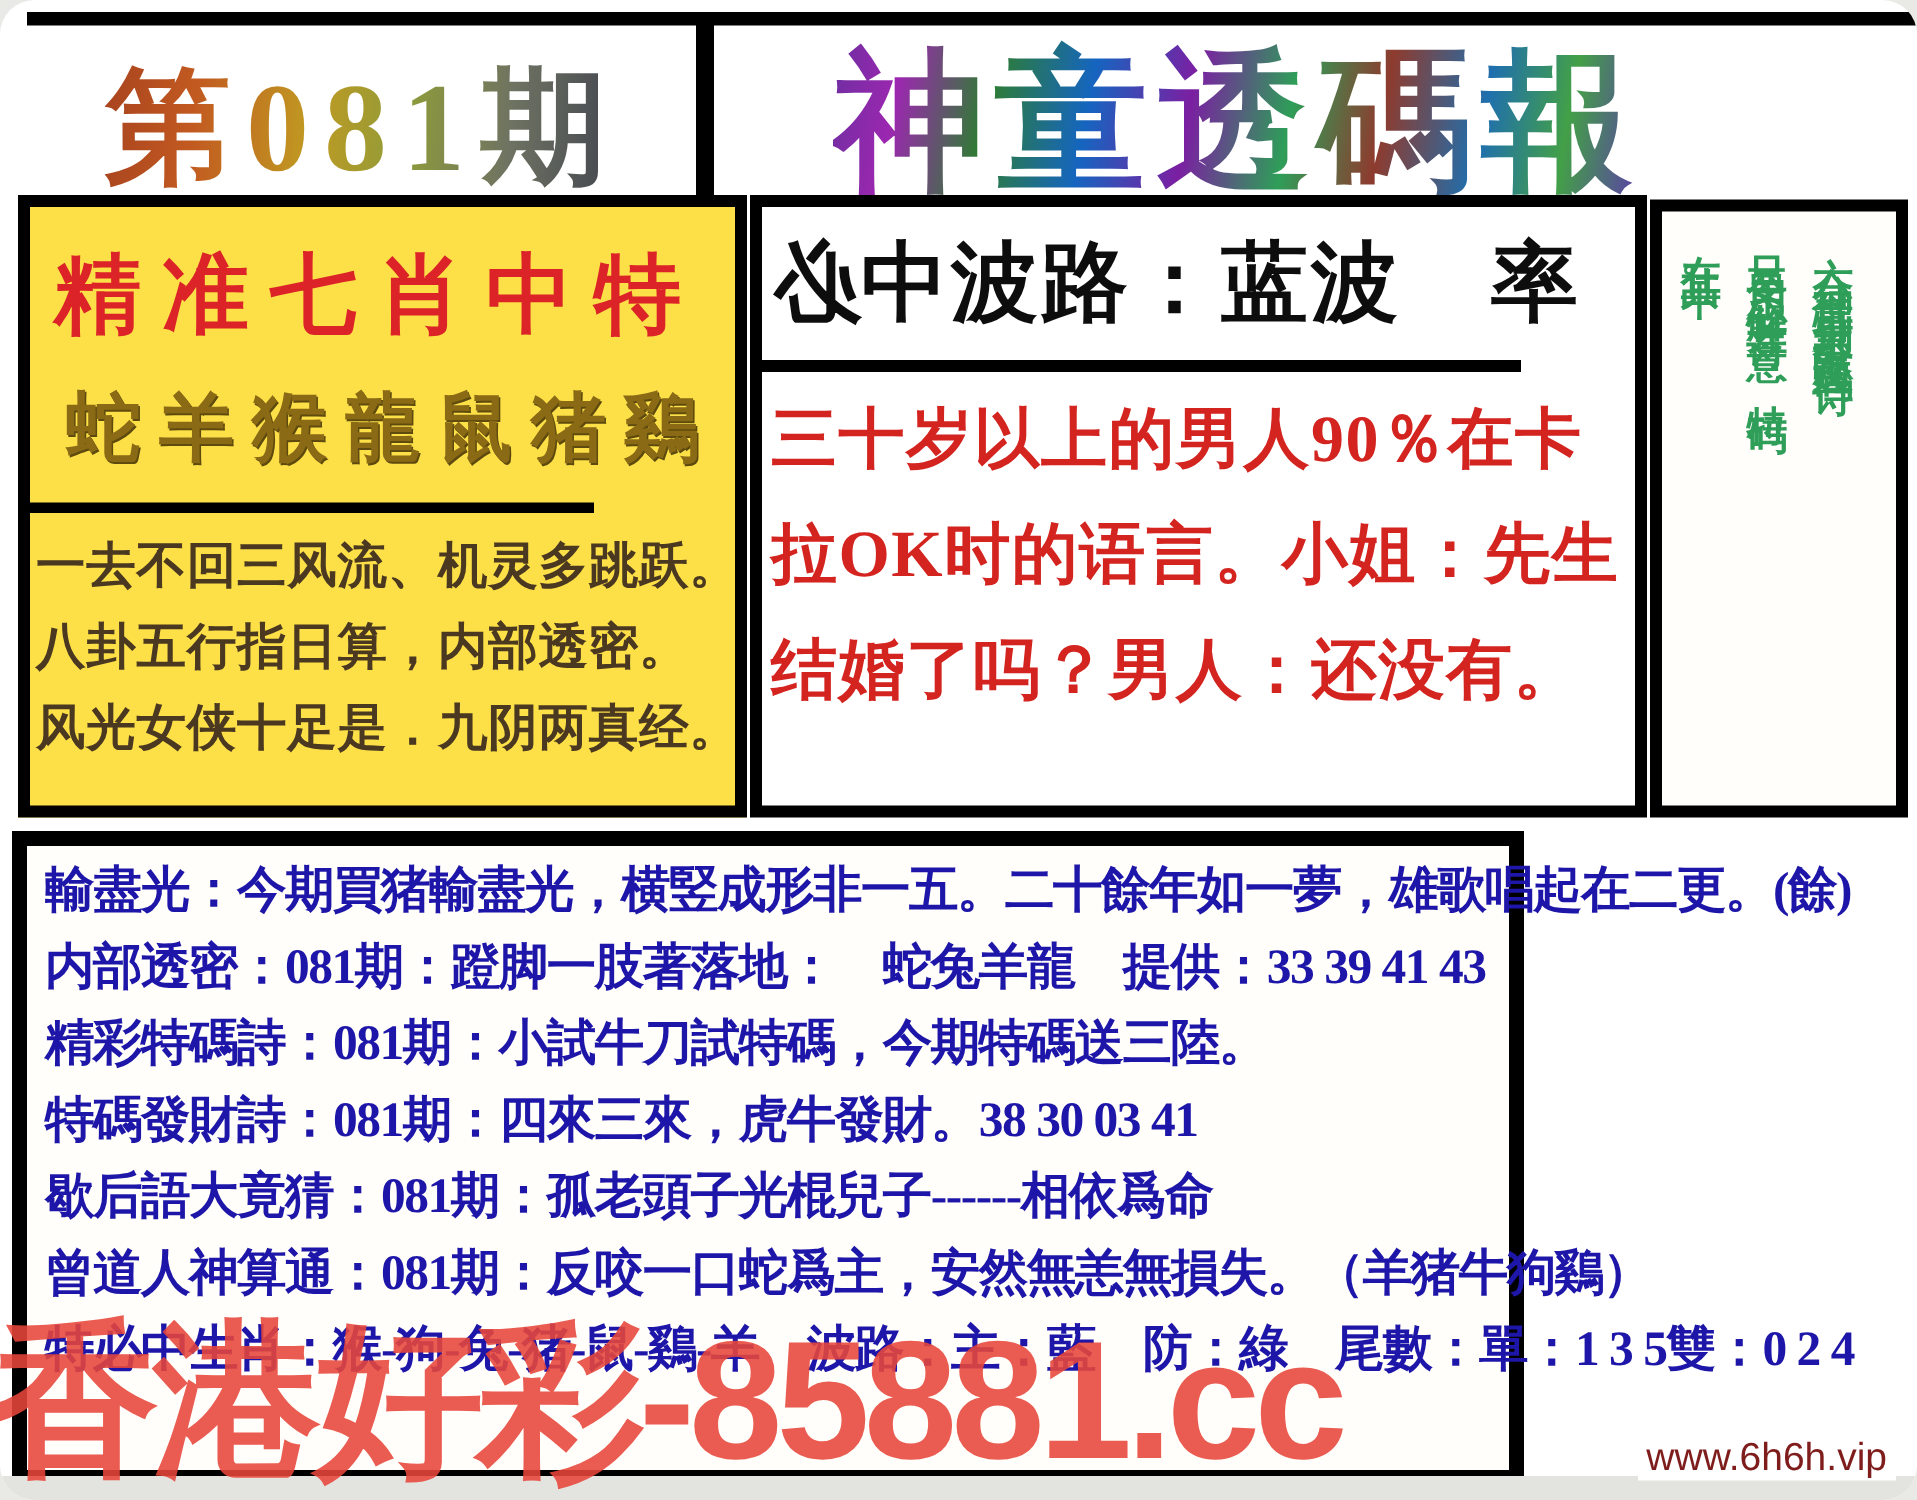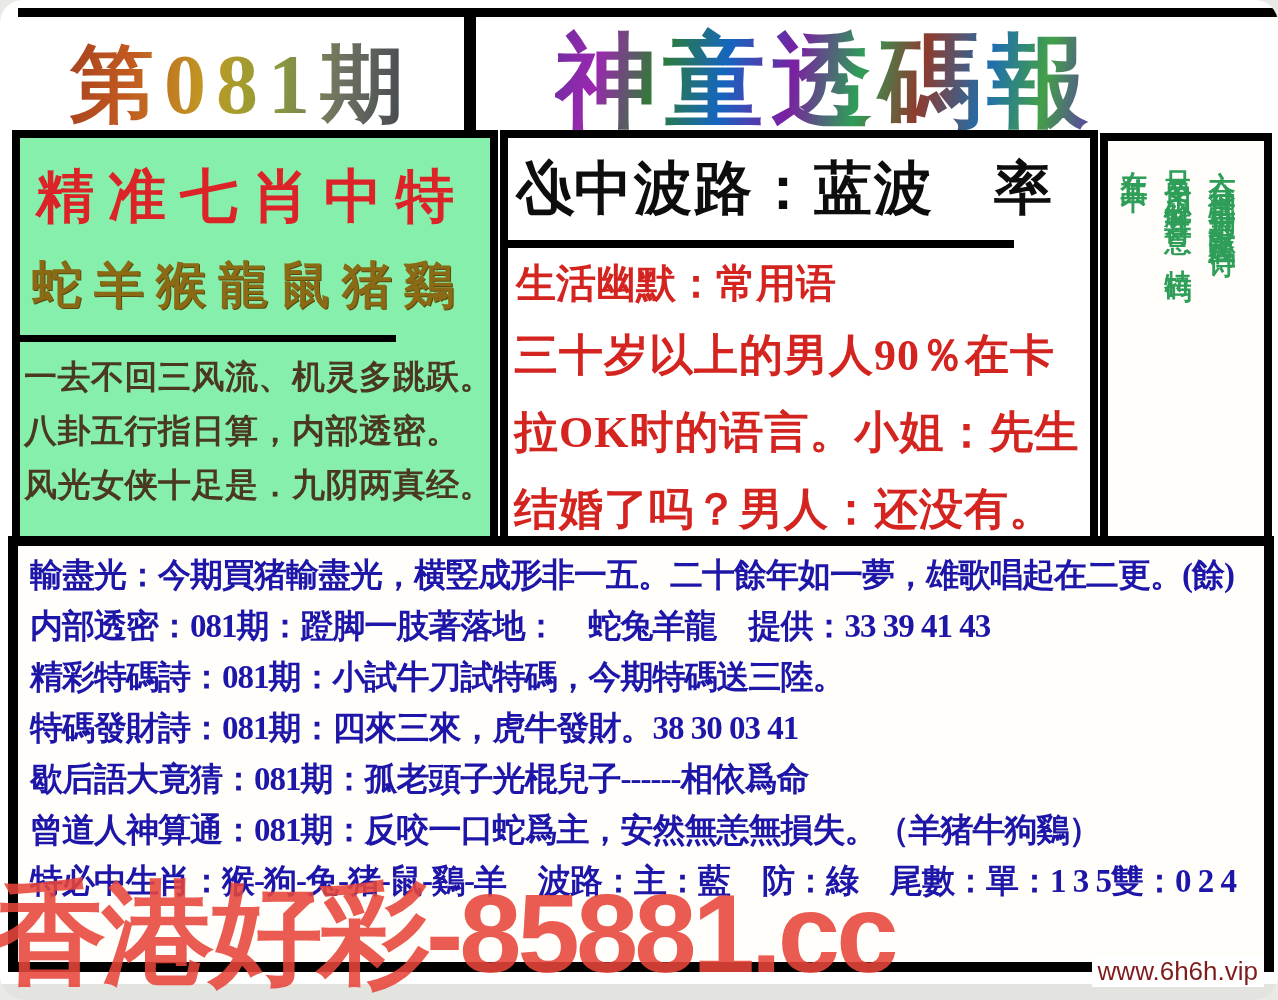--- a/index.html
+++ b/index.html
@@ -9,24 +9,24 @@
   .top-line{position:absolute;left:18px;top:8px;width:1260px;height:9px;background:#000;}
   .issue{position:absolute;left:70px;top:28px;font-size:84px;font-weight:900;letter-spacing:10px;
          background:linear-gradient(95deg,#a8431f 0%,#c25a20 18%,#c09a22 40%,#8f9c3a 58%,#6e7262 78%,#3f434e 100%);
          -webkit-background-clip:text;background-clip:text;color:transparent;white-space:nowrap;}
   .hdr-divider{position:absolute;left:464px;top:15px;width:12px;height:116px;background:#000;}
   .title{position:absolute;left:555px;top:14px;font-size:102px;font-weight:900;letter-spacing:6px;
          background:linear-gradient(100deg,#6a2fa0 0%,#9c27b0 9%,#2e7d32 20%,#1565c0 32%,#7b1fa2 44%,#2e9e58 56%,#8e3b2e 67%,#1f6fae 79%,#43a047 89%,#5e35b1 100%);
          -webkit-background-clip:text;background-clip:text;color:transparent;white-space:nowrap;}
   
   .left-box{position:absolute;left:12px;top:130px;width:486px;height:415px;border:8px solid #000;
-            box-sizing:border-box;background:#86efac;}
+            box-sizing:border-box;background:#fde047;}
   .left-heading{margin:20px 0 0 16px;font-size:58px;font-weight:900;letter-spacing:14px;color:#dc2428;white-space:nowrap;}
   .left-animals{margin:16px 0 0 12px;font-size:50px;font-weight:900;letter-spacing:12px;color:#8a6a14;white-space:nowrap;
-                text-shadow:1px 1px 0 #5e4a0e;}
+                text-shadow:1px 1px 0 #5e4a0e;text-align:center;}
   .left-rule{margin:16px 0 0 0;width:80%;height:7px;background:#000;}
   .poems{margin:8px 0 0 4px;}
   .poem-line{font-size:33px;font-weight:900;letter-spacing:0.5px;line-height:54px;color:#4a3820;
              font-family:"Liberation Sans","DejaVu Sans",sans-serif;white-space:nowrap;}
   
   .mid-box{position:absolute;left:500px;top:130px;width:598px;height:415px;border:8px solid #000;
            box-sizing:border-box;background:#fff;overflow:hidden;}
   .mid-headline{margin:12px 0 0 6px;font-size:58px;font-weight:900;letter-spacing:2px;white-space:nowrap;
                 font-family:"Liberation Sans","DejaVu Sans",sans-serif;
                 color:#0d0d0d;}
@@ -35,21 +35,21 @@
   .humor-label{margin:8px 0 0 8px;font-size:40px;font-weight:900;color:#d42420;white-space:nowrap;}
   .joke{margin:6px 0 0 6px;}
   .joke-line{font-size:44px;font-weight:900;letter-spacing:1px;line-height:77px;color:#d42420;white-space:nowrap;}
   
   .right-box{position:absolute;left:1100px;top:133px;width:172px;height:412px;border:8px solid #000;
              box-sizing:border-box;background:#fffefa;}
   .right-cols{writing-mode:vertical-rl;height:100%;padding:8px 8px 0 0;box-sizing:border-box;
               font-size:27px;font-weight:900;letter-spacing:8px;color:#2e9e58;}
   .right-col{display:block;margin:0 8px;}
   
-  .bottom-box{position:absolute;left:8px;top:536px;width:1266px;height:436px;border:10px solid #000;
+  .bottom-box{position:absolute;left:8px;top:554px;width:1008px;height:436px;border:10px solid #000;
               box-sizing:border-box;background:#fffefa;padding:4px 0 0 12px;}
   .b-line{height:51px;display:flex;align-items:center;font-size:33px;font-weight:bold;letter-spacing:-1px;
           color:#1d16a8;white-space:nowrap;}
   
   .watermark{position:absolute;left:-6px;top:878px;font-size:112px;line-height:1;font-weight:900;
              font-family:"Liberation Sans","DejaVu Sans",sans-serif;
              color:#e8463a;opacity:0.88;letter-spacing:-4px;white-space:nowrap;z-index:5;}
   .site{position:absolute;right:14px;top:956px;font-size:26px;color:#7f1d1d;z-index:6;background:#fff;
         padding:0 6px;font-family:"Liberation Sans","DejaVu Sans",sans-serif;}
   .bottom-margin{position:absolute;left:0;top:984px;width:1278px;height:16px;background:#e3e3e0;}
@@ -72,21 +72,20 @@
     <div class="poems">
       <div class="poem-line">一去不回三风流、机灵多跳跃。</div>
       <div class="poem-line">八卦五行指日算，内部透密。</div>
       <div class="poem-line">风光女侠十足是．九阴两真经。</div>
     </div>
   </div>
 
   <div class="mid-box">
     <div class="mid-headline"><span class="flip">必</span><span>中波路：蓝波　率　波</span></div>
     <div class="mid-rule"></div>
-    <div class="humor-label">生活幽默：常用语</div>
     <div class="joke">
       <div class="joke-line">三十岁以上的男人90％在卡</div>
       <div class="joke-line">拉OK时的语言。小姐：先生</div>
       <div class="joke-line">结婚了吗？男人：还没有。</div>
     </div>
   </div>
 
   <div class="right-box">
     <div class="right-cols">
       <span class="right-col">六合神童特别奉献透码诗</span>

